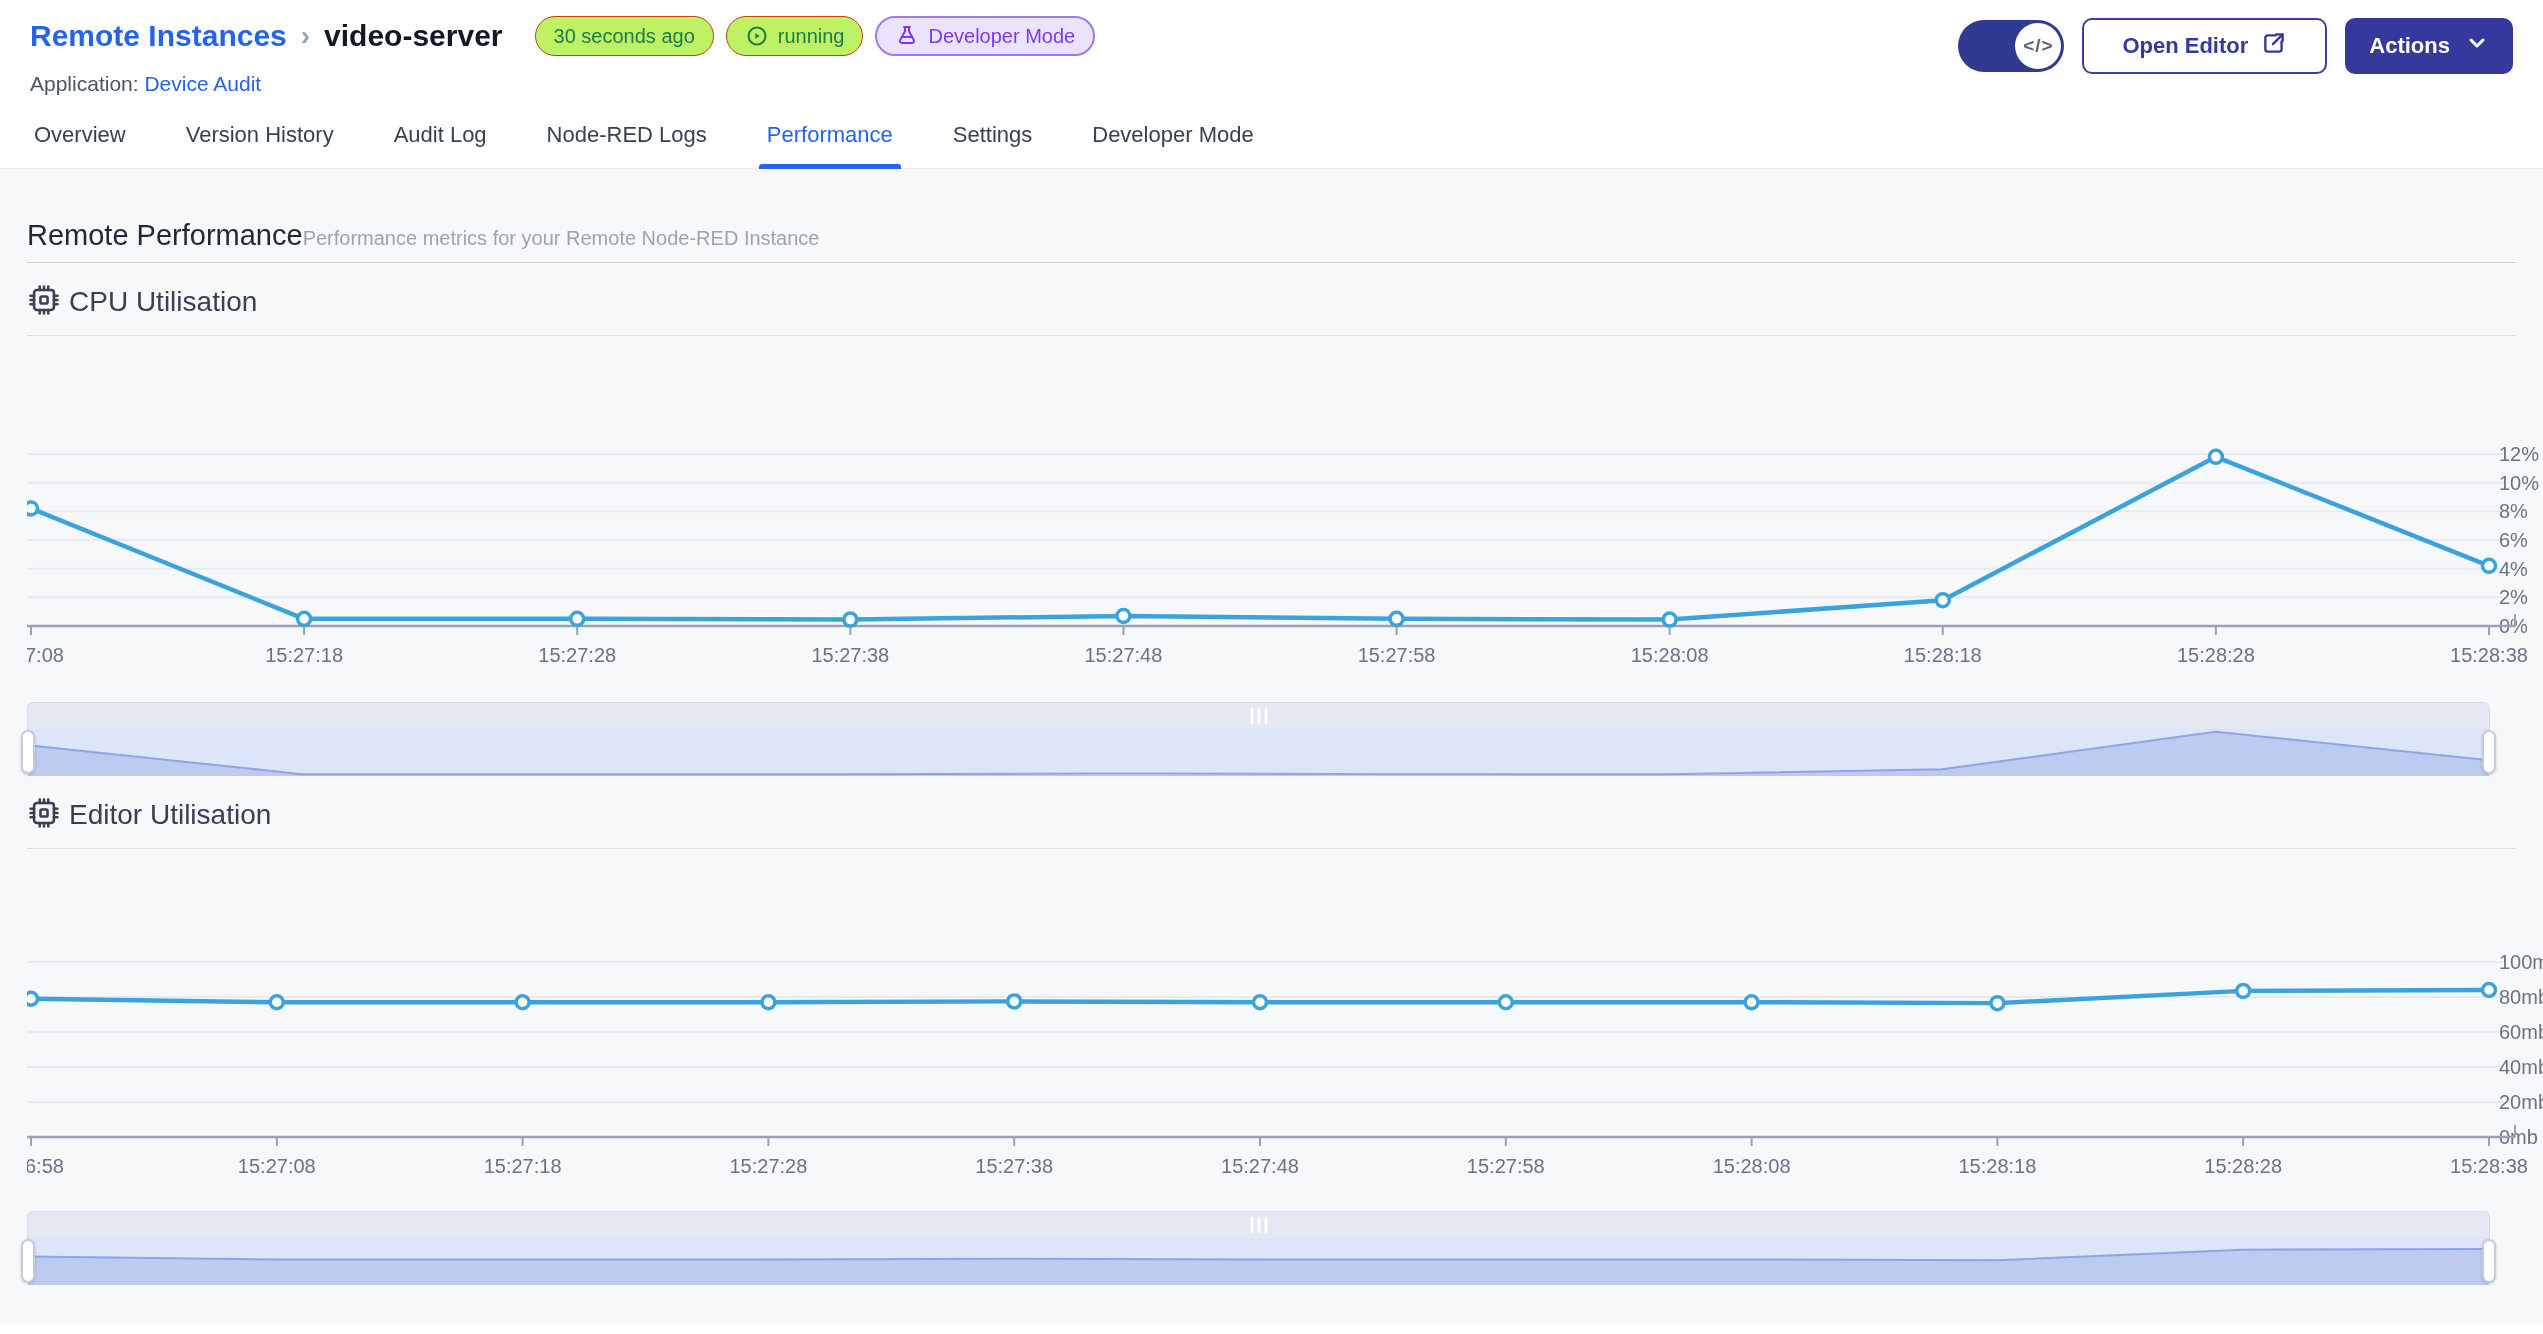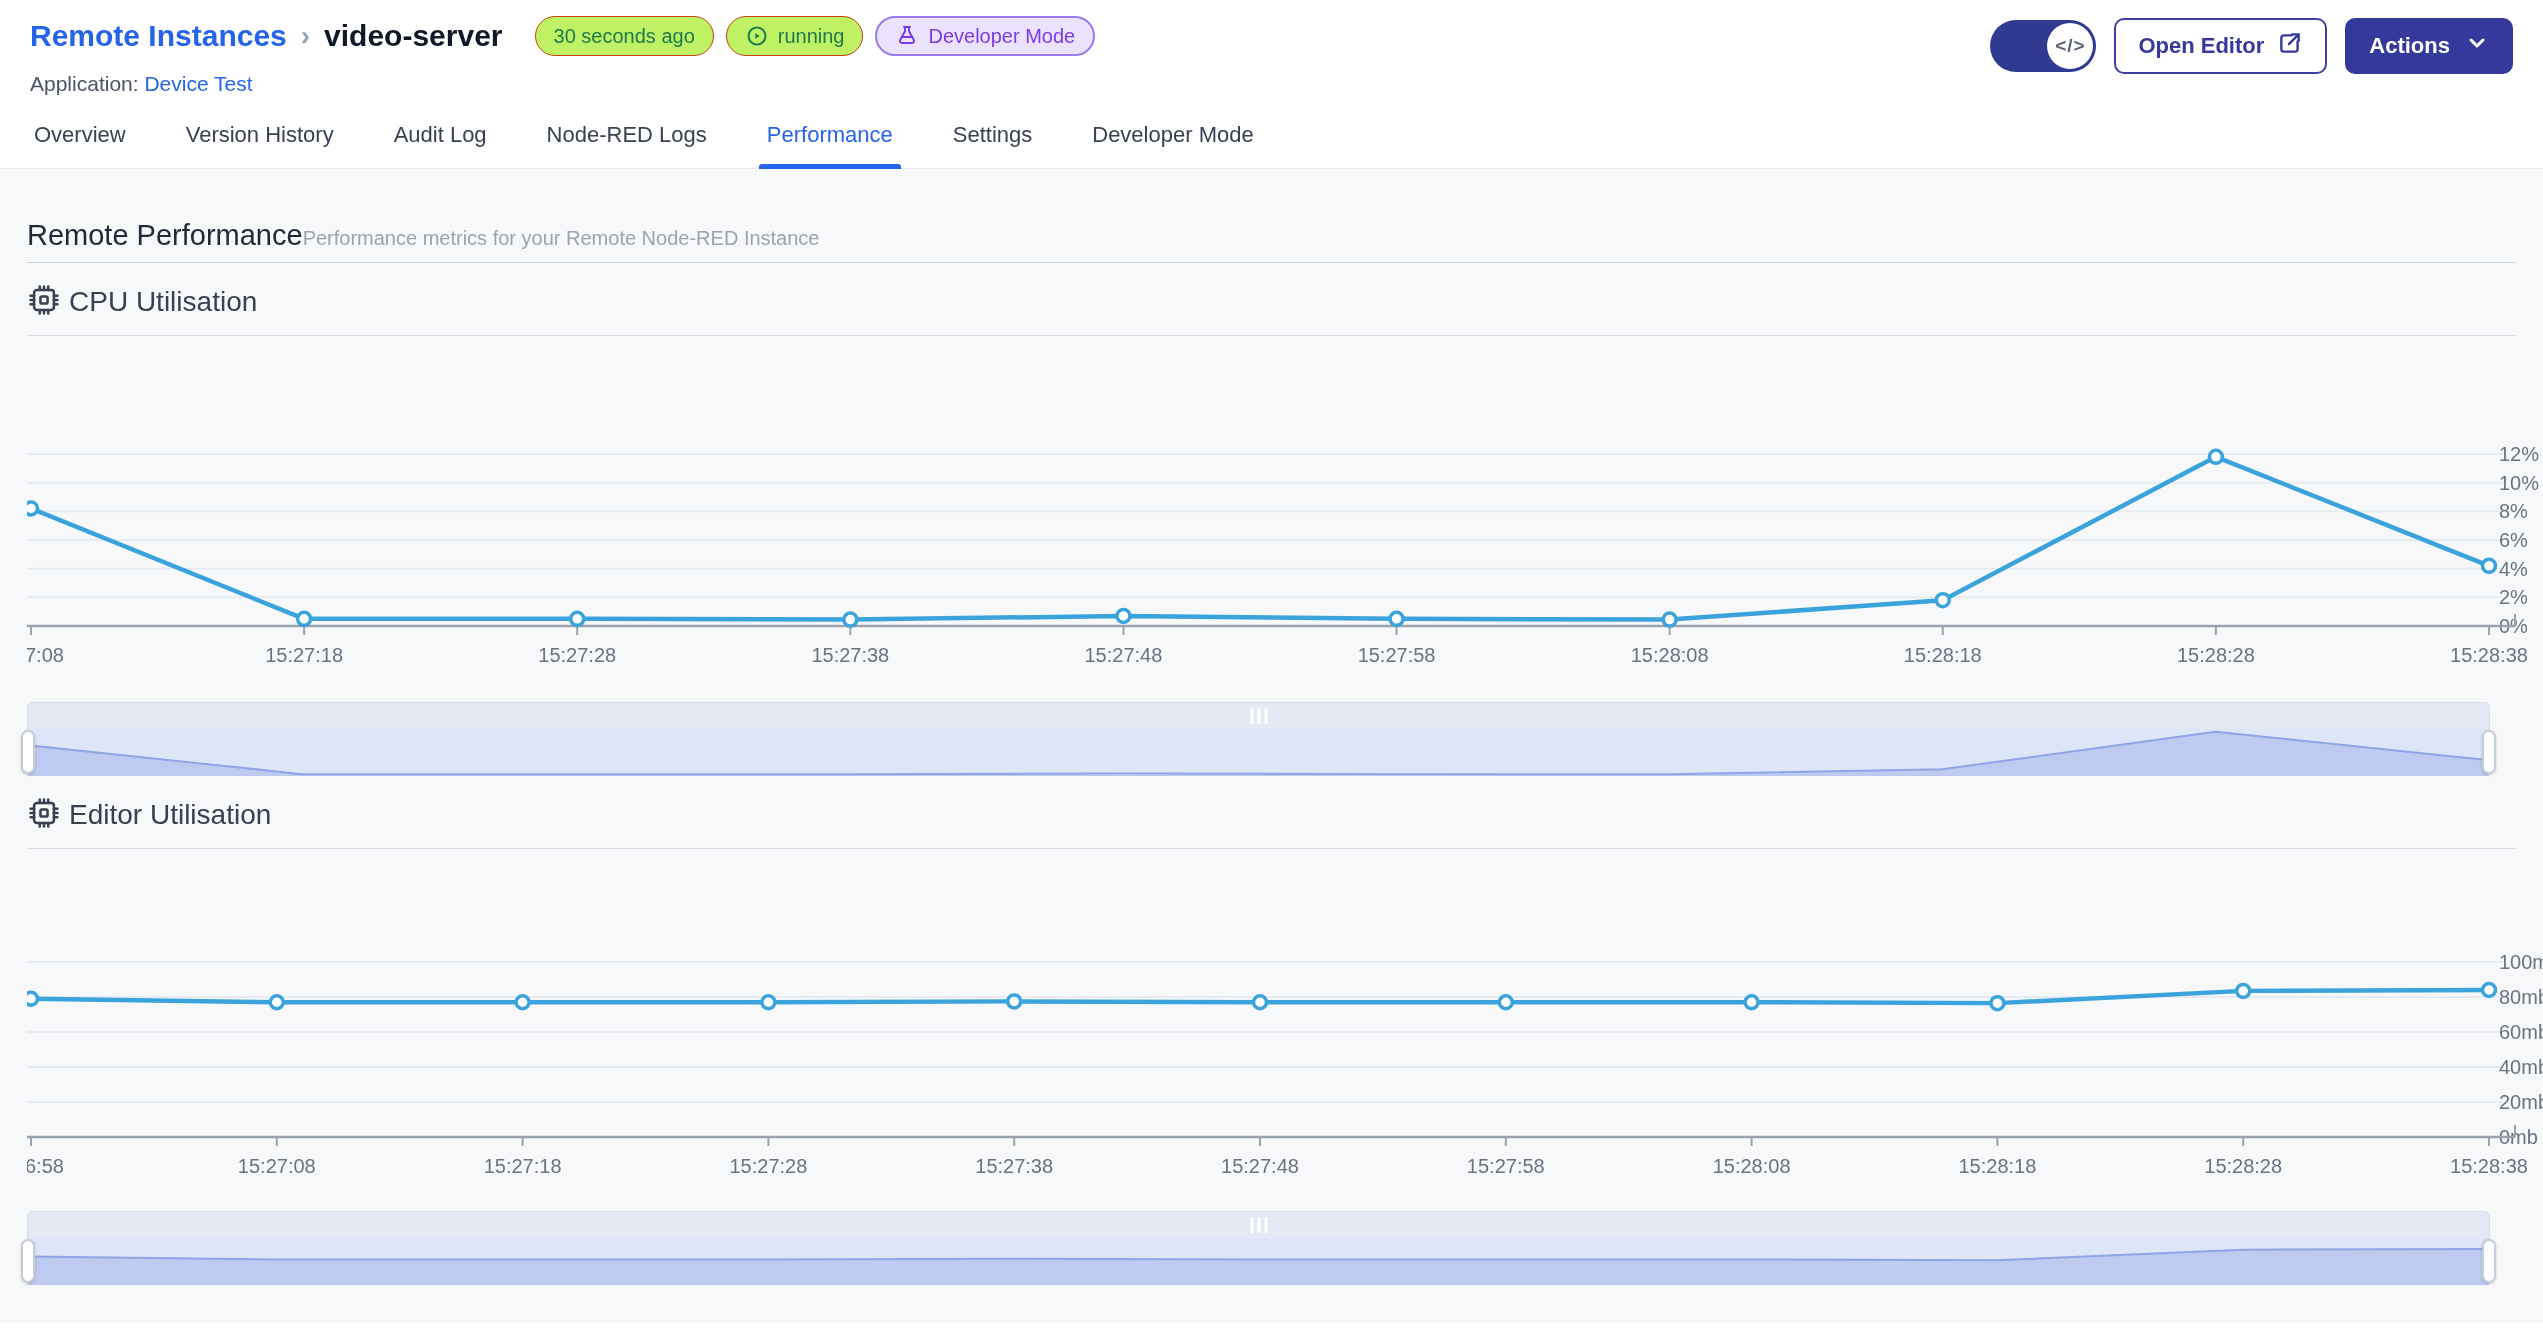--- a/index.html
+++ b/index.html
@@ -20,21 +20,21 @@
   .badge.green { background:#bef264; border:1px solid #c2410c; color:#1d7a4d; }
   .badge.purple { background:#ebe3fd; border:2px solid #9b79ee; color:#7c3aed; }
   .badge svg { display:block; }
   .app-line { margin-top:16px; font-size:21px; color:#4b5563; }
   .app-link { color:#2563eb; cursor:pointer; }
   .topbar-right { display:flex; align-items:center; gap:18px; padding-top:2px; }
   .toggle { width:106px; height:52px; border-radius:26px; background:#303a90; position:relative; cursor:pointer; flex:none; }
   .knob { width:46px; height:46px; border-radius:50%; background:#fff; position:absolute; right:3px; top:3px;
           display:flex; align-items:center; justify-content:center; color:#5b6472; font-weight:bold; font-size:19px; letter-spacing:1px; }
   .btn-open { height:56px; border:2.5px solid #3c3f9f; border-radius:10px; background:#fff; color:#34399b;
-              font-weight:bold; font-size:22px; display:flex; align-items:center; gap:13px; padding:0 22px; cursor:pointer; font-family:inherit; }
+              font-weight:bold; font-size:22px; display:flex; align-items:center; gap:13px; padding:0 38px; cursor:pointer; font-family:inherit; }
   .btn-actions { height:56px; border:none; border-radius:10px; background:#34399b; color:#ffffff;
                  font-weight:bold; font-size:22px; display:flex; align-items:center; gap:15px; padding:0 24px; cursor:pointer; font-family:inherit; }
   
   .tabs { display:flex; gap:52px; padding:26px 30px 0 30px; border-bottom:1px solid #e7eaee; background:#fff; }
   .tab { font-size:22px; color:#374151; padding:0 4px 20px 4px; position:relative; cursor:pointer; white-space:nowrap; }
   .tab.active { color:#2563eb; }
   .tab.active::after { content:""; position:absolute; left:-4px; right:-4px; bottom:-1px; height:5px; background:#2563eb; border-radius:3px 3px 0 0; }
   
   main { background:#f7f8fa; padding:0 27px; height:1154px; }
   .page-head { padding-top:50px; padding-bottom:10px; border-bottom:1px solid #cbd1d9; display:flex; align-items:baseline; }
@@ -86,21 +86,21 @@
               <path d="M9 3h6M10 3v4.2L5.2 16a2 2 0 0 0 1.8 3h10a2 2 0 0 0 1.8-3L14 7.2V3"></path>
                 <path d="M7.5 13h9"></path>
             </svg>
           </span>
           <span>Developer Mode</span>
         </span>
       </span>
     </div>
     <div class="app-line">
       <span>Application:</span>
-      <span class="app-link">Device Test</span>
+      <span class="app-link">Device Audit</span>
     </div>
   </div>
   <div class="topbar-right">
     <div class="toggle">
       <div class="knob">&lt;/&gt;</div>
     </div>
     <button class="btn-open">
       <span>Open Editor</span>
       <span>
         <svg width="26" height="26" viewBox="0 0 24 24" fill="none" stroke="currentColor" stroke-width="2.2" stroke-linecap="round" stroke-linejoin="round">

